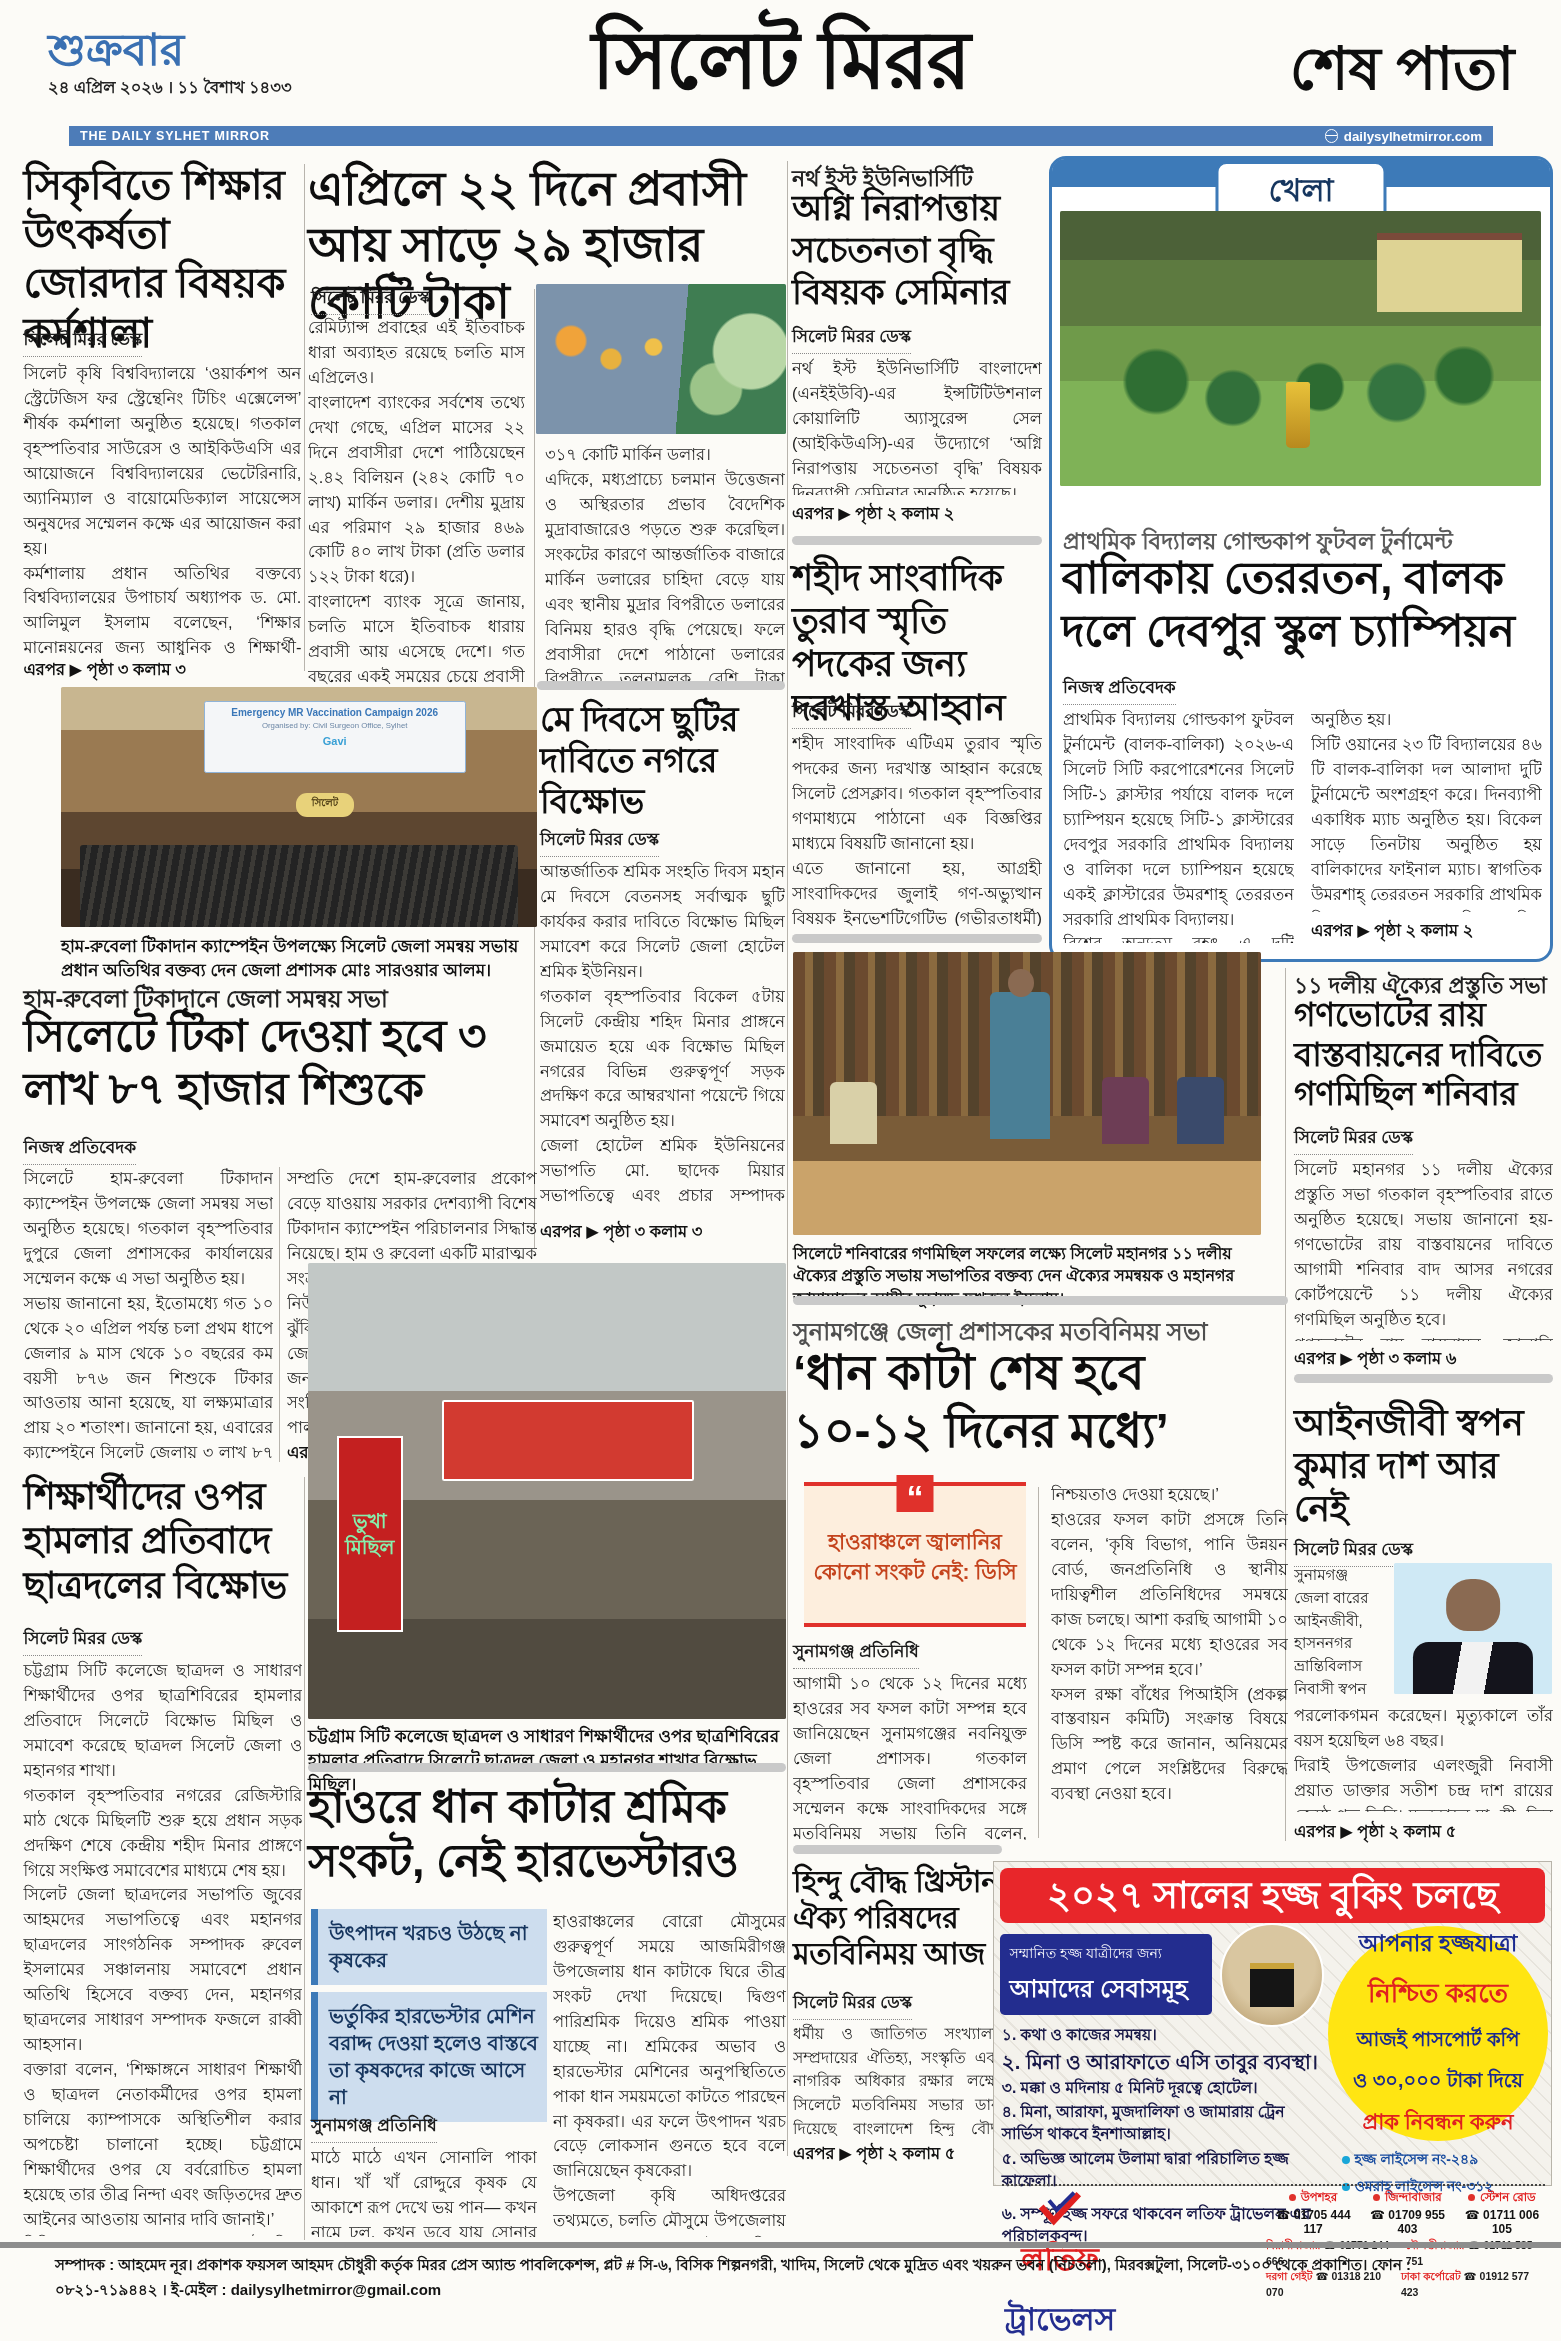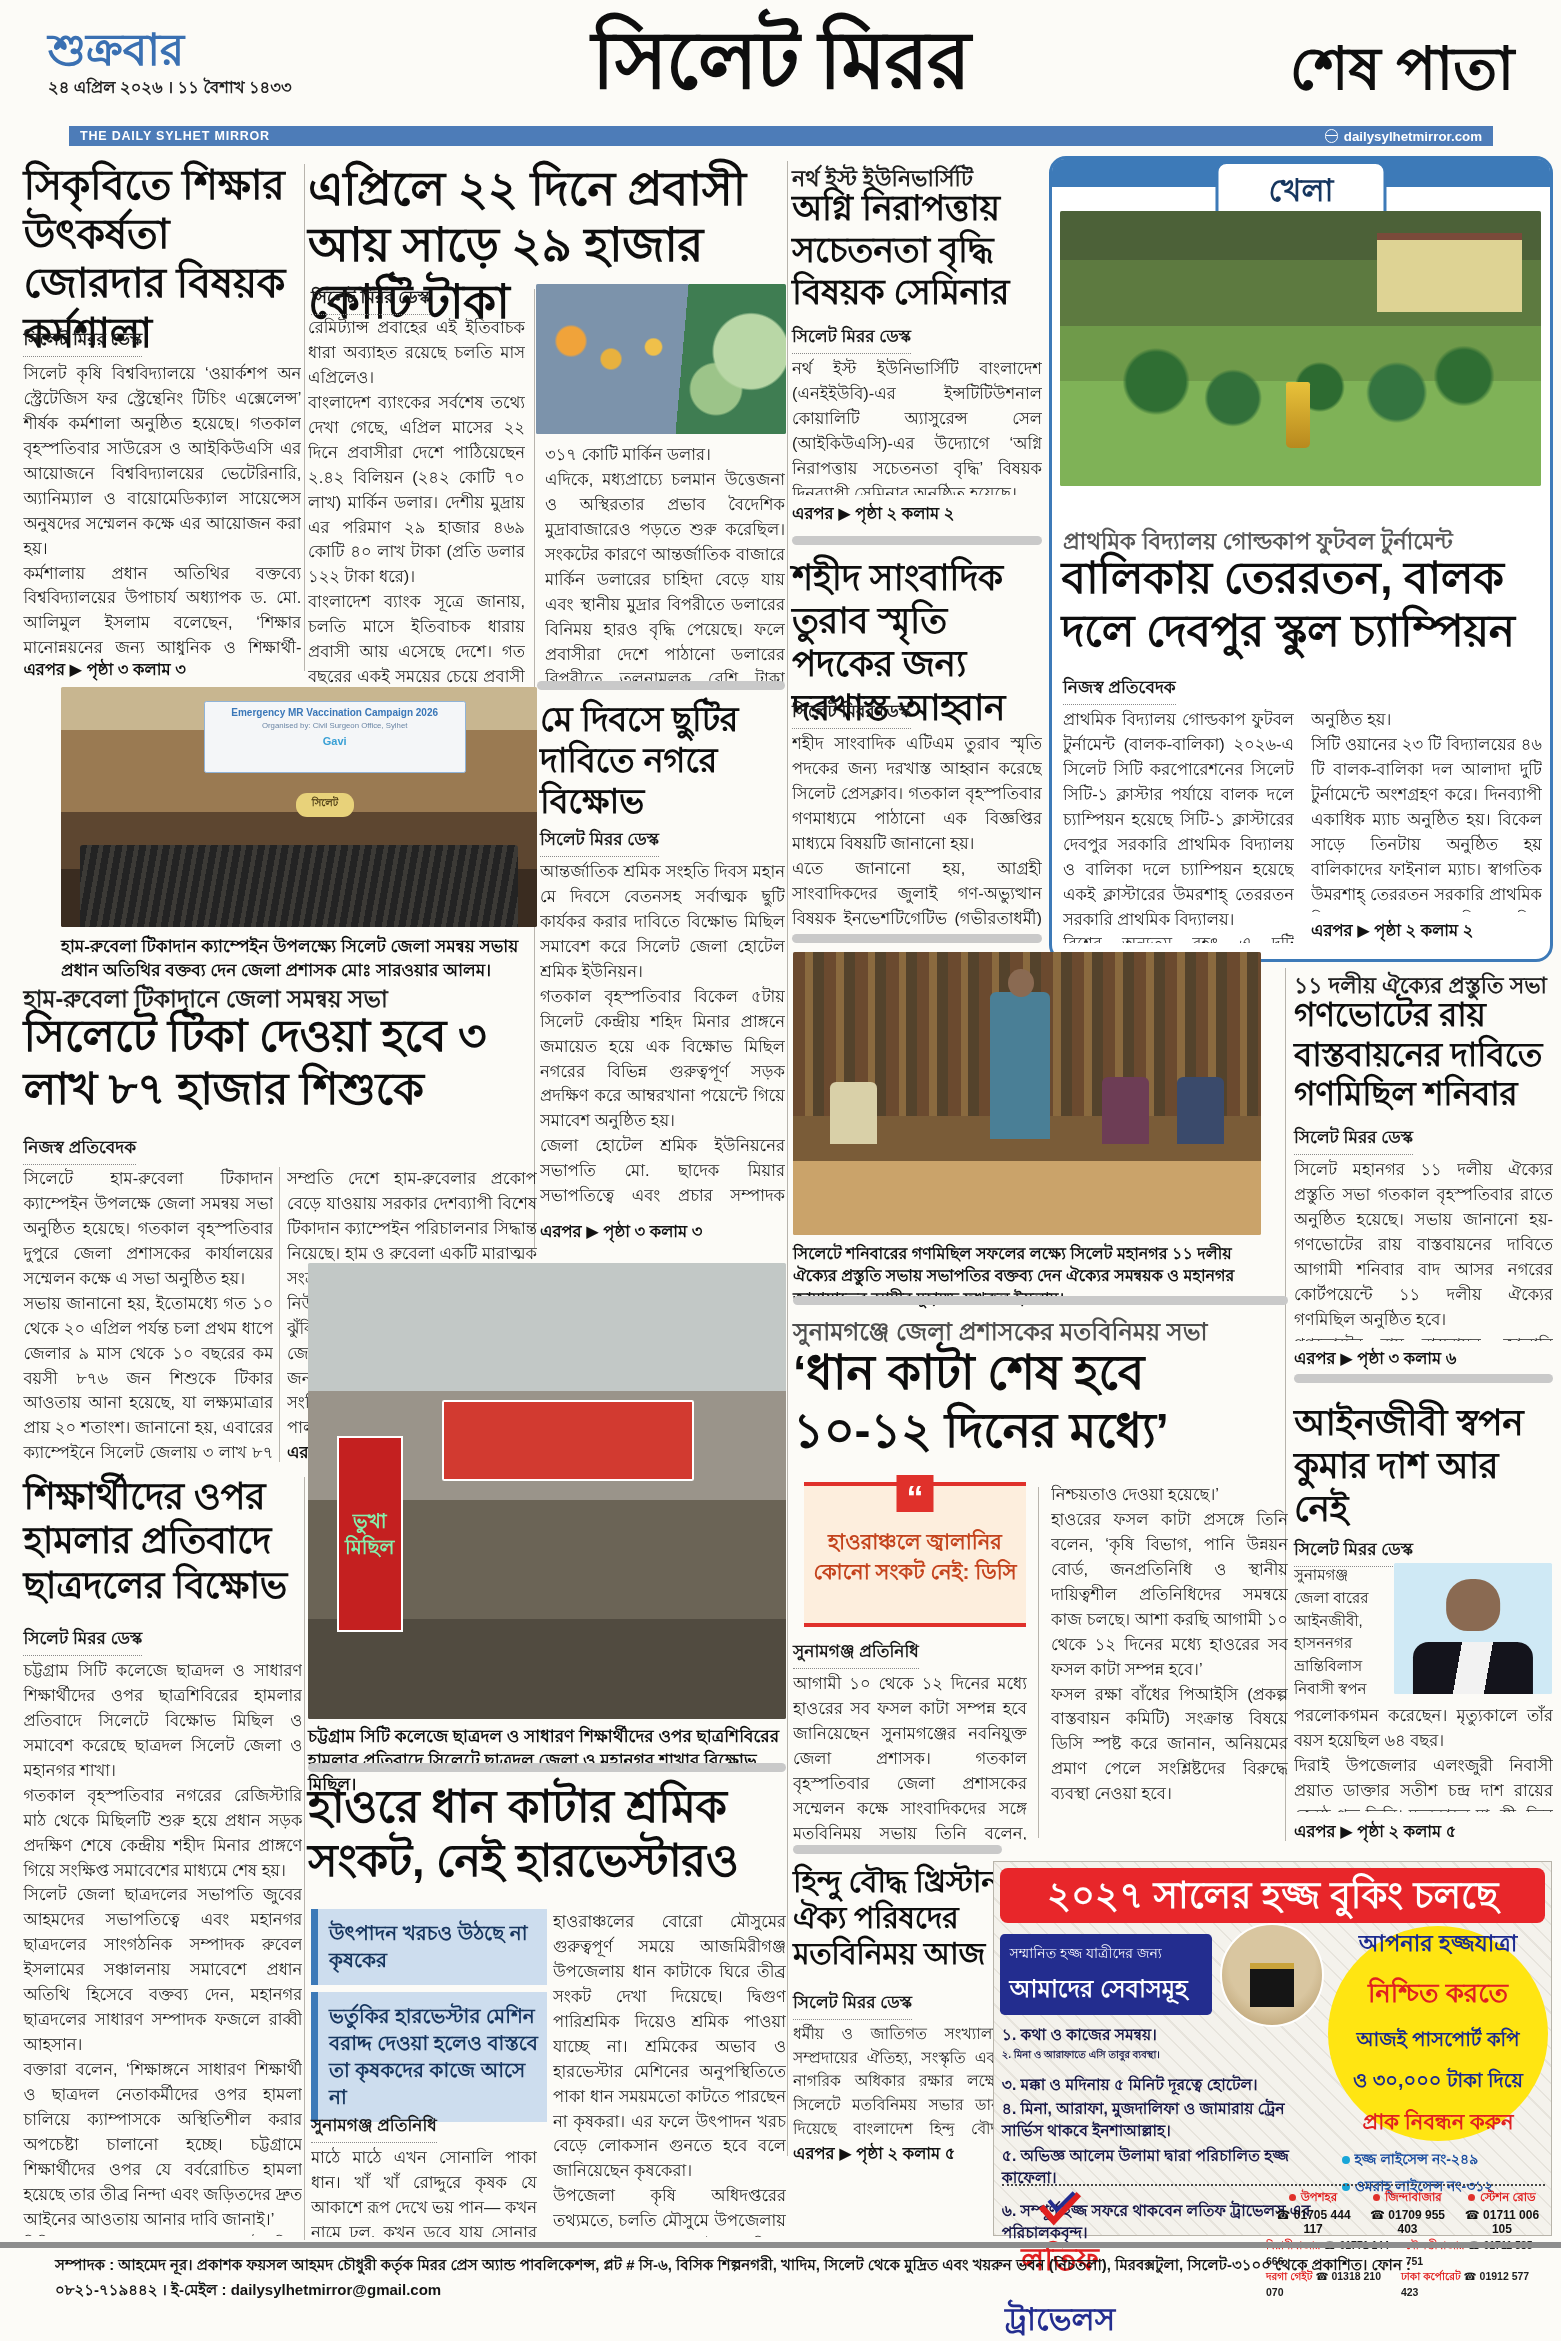--- a/index.html
+++ b/index.html
@@ -208,39 +208,39 @@
 স্বপন কুমার দাশ রায় পেশাগত জীবনে</div>
   <div class="abs cont" style="left:1294px;top:1819px;">এরপর ▶ পৃষ্ঠা ২ কলাম ৫</div>
 
   <div class="abs sep" style="left:793px;top:1845px;width:209px;"></div>
   <div class="abs hl" style="left:793px;top:1864px;width:209px;font-size:30px;">হিন্দু বৌদ্ধ খ্রিস্টান ঐক্য পরিষদের মতবিনিময় আজ</div>
   <div class="abs" style="left:793px;top:1989px;"><span class="byline">সিলেট মিরর ডেস্ক</span></div>
   <div class="abs body" style="left:793px;top:2022px;width:209px;height:114px;font-size:15.6px;">ধর্মীয় ও জাতিগত সংখ্যালঘু সম্প্রদায়ের ঐতিহ্য, সংস্কৃতি এবং নাগরিক অধিকার রক্ষার লক্ষ্যে সিলেটে মতবিনিময় সভার ডাক দিয়েছে বাংলাদেশ হিন্দু বৌদ্ধ খ্রিস্টান ঐক্য পরিষদ সিলেট জেলা ও মহানগর শাখা। আজ শুক্রবার বিকেল ৪টায় নগরের চাদনীঘাটস্থ ঐতিহাসিক সারদা হলে এই সভা অনুষ্ঠিত হবে।
 আয়োজকরা জানান, বৈষম্যহীন রাষ্ট্র গঠন, সম-অধিকার ও সমমর্যাদা প্রতিষ্ঠা এবং দীর্ঘদিনের ন্যায্য ৮ দফা দাবি আদায়ে জনমত</div>
   <div class="abs cont" style="left:793px;top:2141px;">এরপর ▶ পৃষ্ঠা ২ কলাম ৫</div>
 
-  <div class="abs" style="left:993px;top:1861px;width:559px;height:375px;background:#f4f2ec;border:0.8px solid #b8b4aa;box-sizing:border-box;background-image:repeating-linear-gradient(45deg,rgba(196,190,178,0.28) 0 1.6px,transparent 1.6px 12.5px);">
+  <div class="abs" style="left:993px;top:1861px;width:559px;height:325px;background:#f4f2ec;border:0.8px solid #b8b4aa;box-sizing:border-box;background-image:repeating-linear-gradient(45deg,rgba(196,190,178,0.28) 0 1.6px,transparent 1.6px 12.5px);">
     <div style="position:absolute;left:6.2px;top:6.2px;width:545px;height:55px;background:#e8262a;border-radius:7.8px;color:#fff;font-size:37px;font-weight:800;text-align:center;line-height:55px;">২০২৭ সালের হজ্জ বুকিং চলছে</div>
     <div style="position:absolute;left:6.2px;top:72px;width:212px;height:81px;background:#232d8f;border-radius:4.7px;color:#fff;padding:7.8px 9.4px;box-sizing:border-box;">
       <div style="font-size:14px;font-weight:400;">সম্মানিত হজ্জ যাত্রীদের জন্য</div>
       <div style="font-size:24px;font-weight:800;margin-top:4.7px;">আমাদের সেবাসমূহ</div>
     </div>
     <div style="position:absolute;left:226px;top:61px;width:100px;height:100px;border-radius:50%;background:radial-gradient(circle at 50% 40%,#d9c6a0 0 55%,#b09362 100%);border:2.3px solid #fff;">
       <div style="position:absolute;left:50%;top:38%;transform:translateX(-50%);width:44%;height:44%;background:#151515;border-top:6.2px solid #caa33a;box-sizing:border-box;"></div>
     </div>
     <div style="position:absolute;left:334px;top:64px;width:220px;height:215px;background:#ffe512;border-radius:50%;display:flex;flex-direction:column;align-items:center;justify-content:space-between;gap:5px;text-align:center;">
       <div style="font-size:22.6px;font-weight:800;color:#1b2a8f;">আপনার হজ্জযাত্রা</div>
       <div style="font-size:26px;font-weight:800;color:#e02020;">নিশ্চিত করতে</div>
       <div style="font-size:19.5px;font-weight:800;color:#1b2a8f;">আজই পাসপোর্ট কপি</div>
       <div style="font-size:19.5px;font-weight:800;color:#1b2a8f;">ও ৩০,০০০ টাকা দিয়ে</div>
       <div style="font-size:21px;font-weight:800;color:#e02020;">প্রাক নিবন্ধন করুন</div>
     </div>
     <div style="position:absolute;left:7.8px;top:162px;width:319px;">
       <div class="ad-navy" style="font-size:15.6px;font-weight:700;line-height:1.42;margin-bottom:2.3px;">১. কথা ও কাজের সমন্বয়।</div>
-      <div class="ad-navy" style="font-size:10px;font-weight:700;line-height:1.42;margin-bottom:11px;">২. মিনা ও আরাফাতে এসি তাবুর ব্যবস্থা।</div>
+      <div class="ad-navy" style="font-size:20px;font-weight:700;line-height:1.42;margin-bottom:0;">২. মিনা ও আরাফাতে এসি তাবুর ব্যবস্থা।</div>
       <div class="ad-navy" style="font-size:15.6px;font-weight:700;line-height:1.42;margin-bottom:2.3px;">৩. মক্কা ও মদিনায় ৫ মিনিট দূরত্বে হোটেল।</div>
       <div class="ad-navy" style="font-size:15.6px;font-weight:700;line-height:1.42;margin-bottom:2.3px;">৪. মিনা, আরাফা, মুজদালিফা ও জামারায় ট্রেন সার্ভিস থাকবে ইনশাআল্লাহ।</div>
       <div class="ad-navy" style="font-size:15.6px;font-weight:700;line-height:1.42;margin-bottom:11px;">৫. অভিজ্ঞ আলেম উলামা দ্বারা পরিচালিত হজ্জ কাফেলা।</div>
       <div class="ad-navy" style="font-size:15.6px;font-weight:700;line-height:1.42;">৬. সম্পূর্ণ হজ্জ সফরে থাকবেন লতিফ ট্রাভেলস এর পরিচালকবৃন্দ।</div>
     </div>
     <div style="position:absolute;left:348px;top:286px;">
       <div style="font-size:14px;font-weight:700;color:#164a9e;margin-bottom:3.1px;"><span class="ldot"></span><span>হজ্জ লাইসেন্স নং-২৪৯</span></div>
       <div style="font-size:14px;font-weight:700;color:#164a9e;"><span class="ldot"></span><span>ওমরাহ্ লাইসেন্স নং-৩১২</span></div>
     </div>
     <div style="position:absolute;left:7.8px;top:322px;width:543px;border-top:2.3px dotted #444;"></div>

